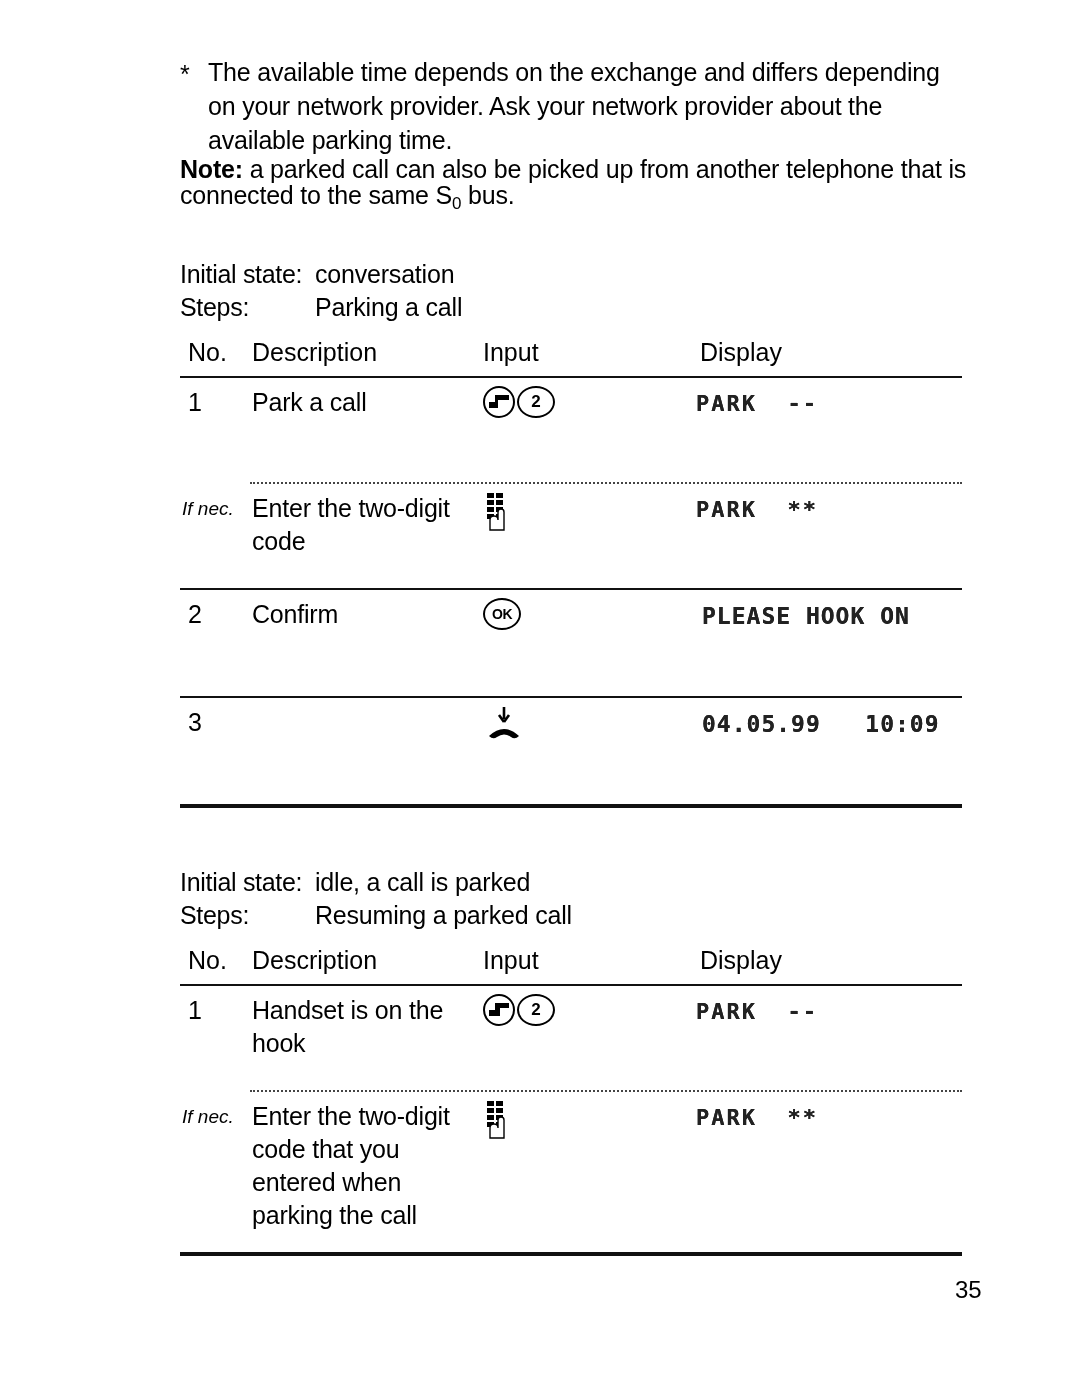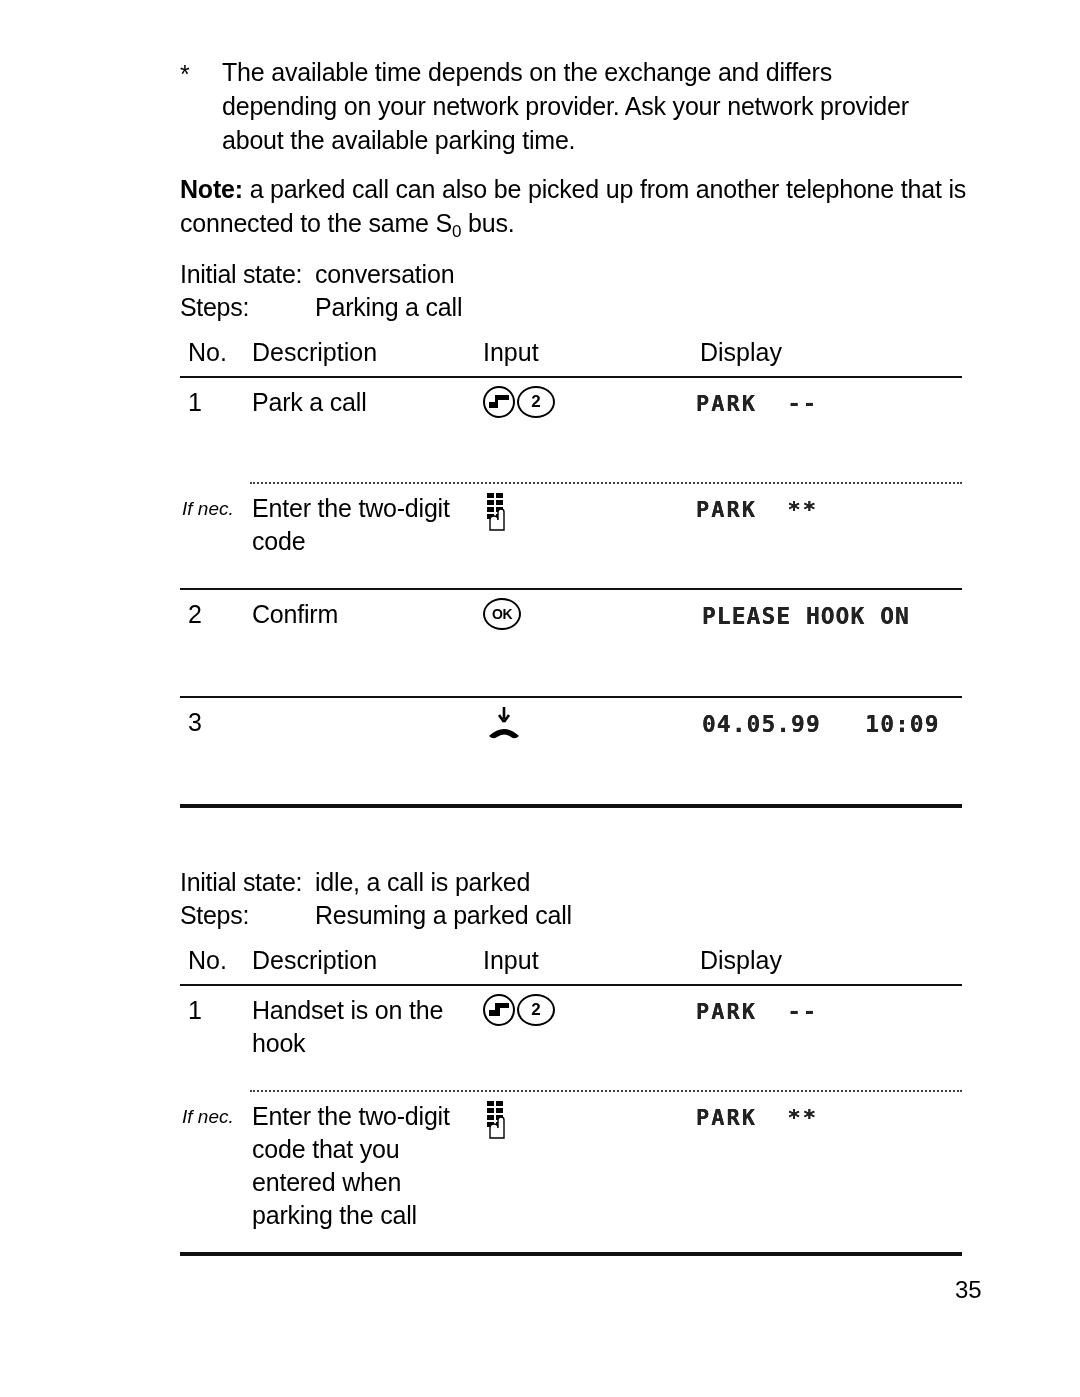--- a/index.html
+++ b/index.html
@@ -34,30 +34,30 @@
     letter-spacing: -0.2px;
   }
   .footnote .star {
     position: absolute;
     left: 0px;
     top: 2px;
     font-size: 25px;
   }
   .footnote .ftext {
     display: block;
-    margin-left: 42px;
+    margin-left: 28px;
   }
 
   .note {
     position: absolute;
     left: 180px;
-    top: 172px;
+    top: 156px;
     width: 790px;
     font-size: 25px;
-    line-height: 34px;
+    line-height: 26px;
     letter-spacing: -0.2px;
   }
   .note b { font-weight: bold; }
   .note sub {
     font-size: 17px;
     vertical-align: -5px;
   }
 
   
   .sec-head {

